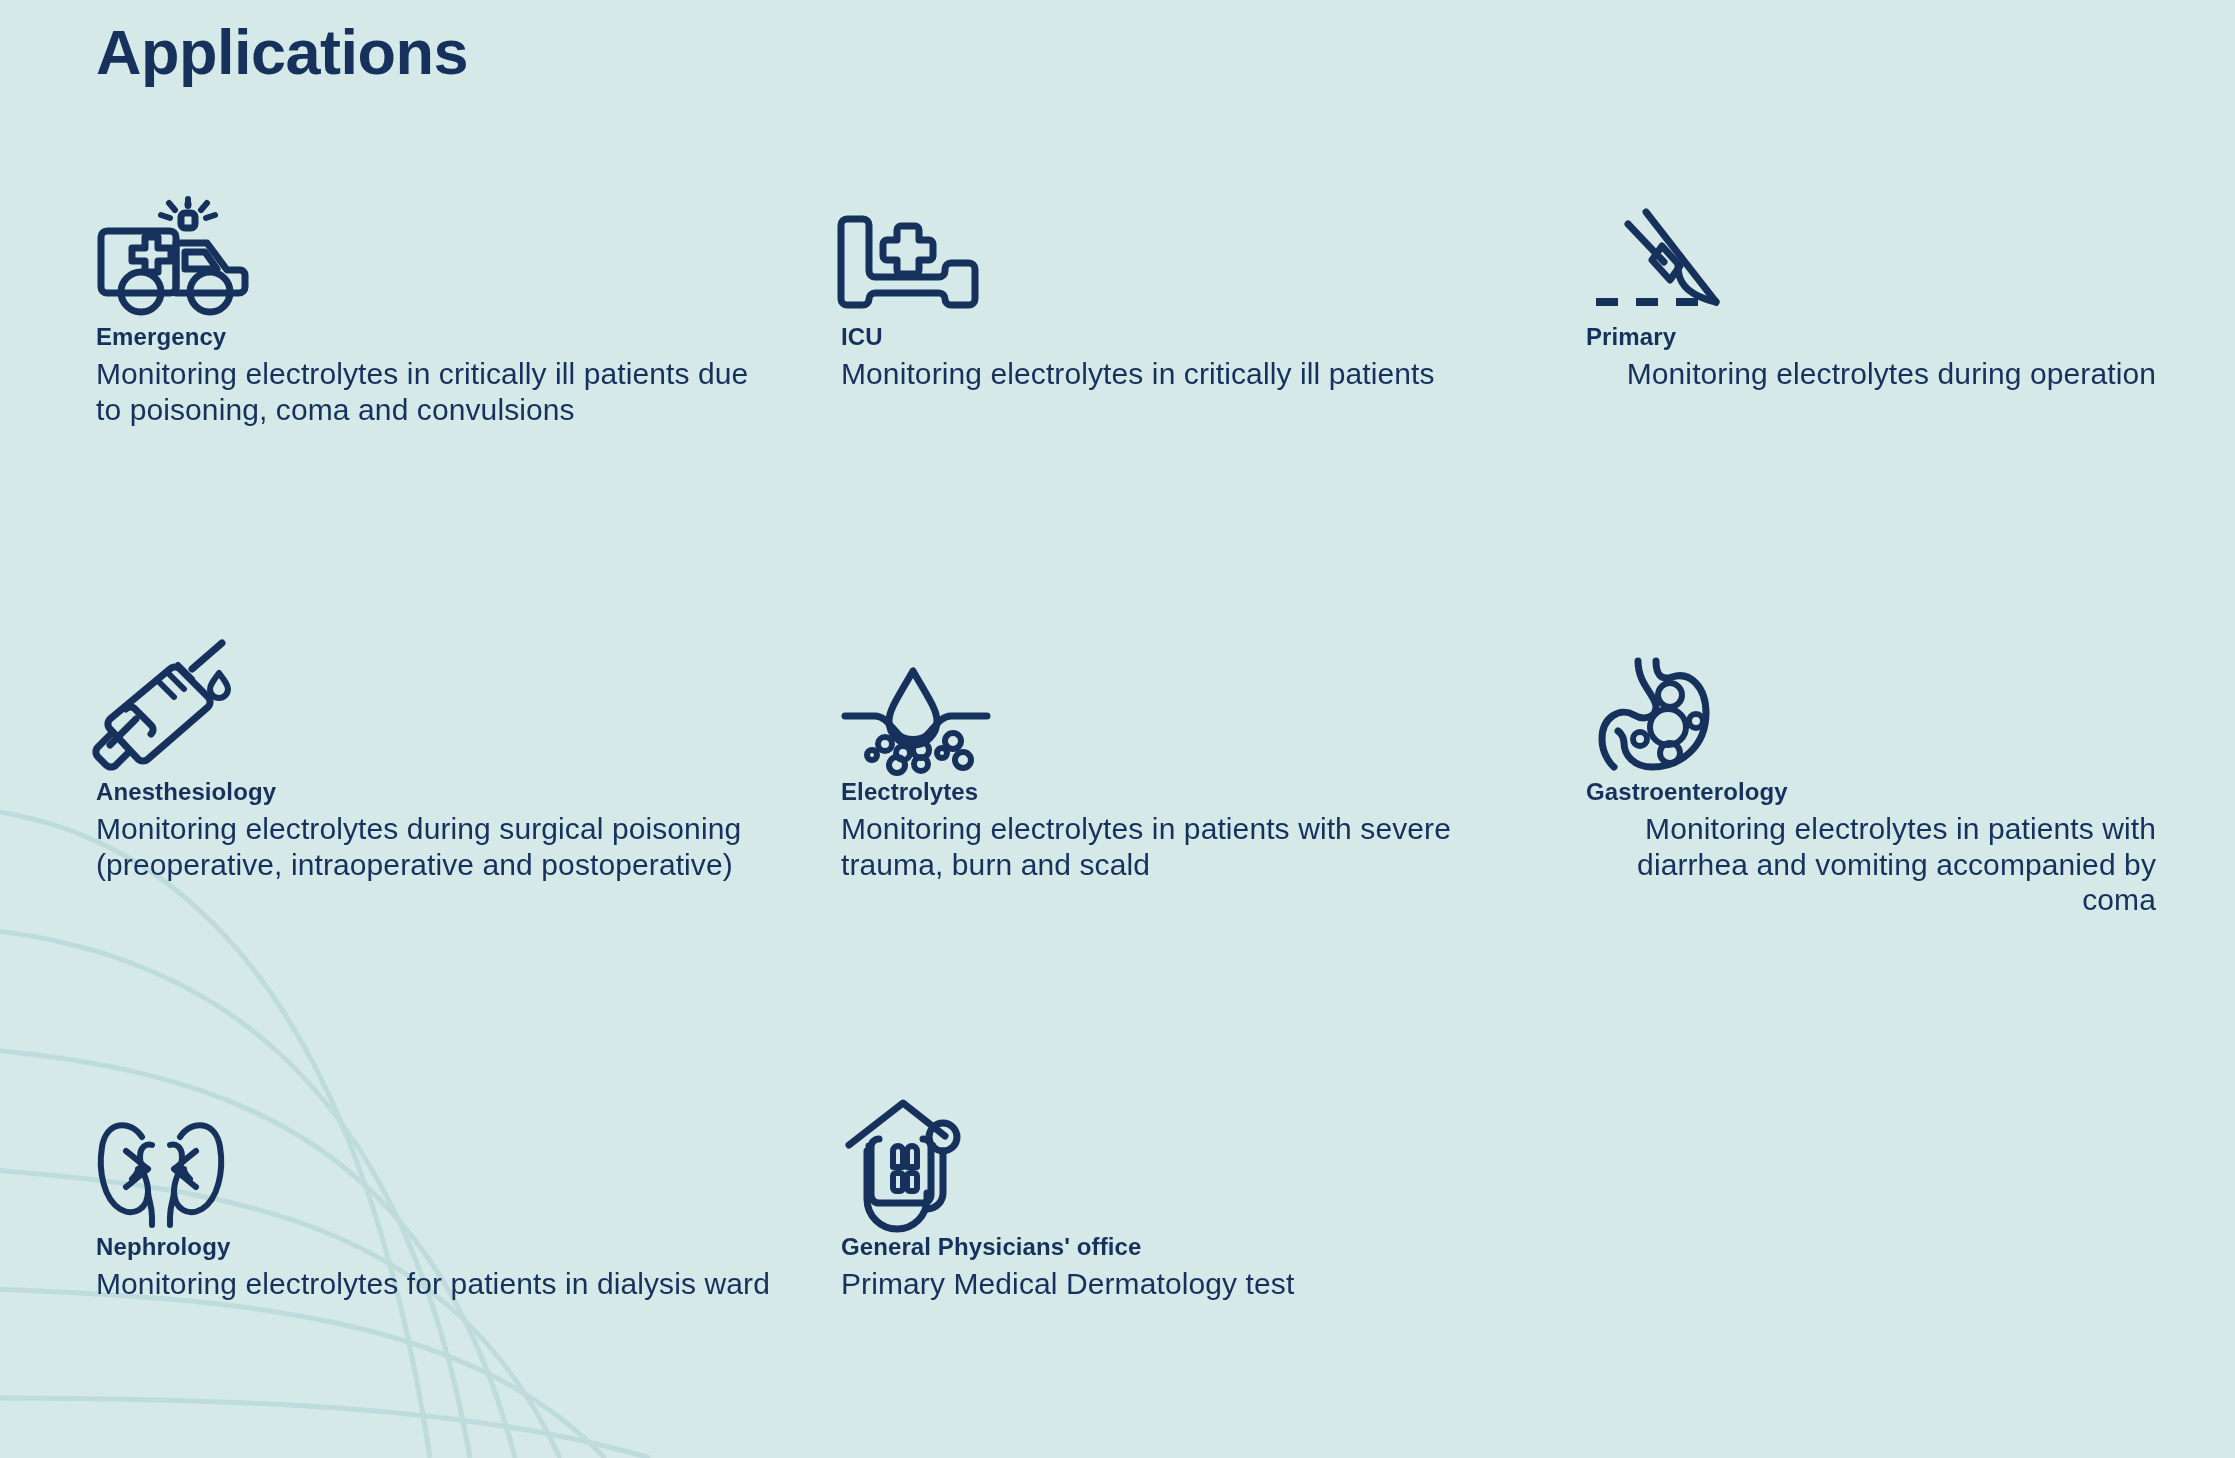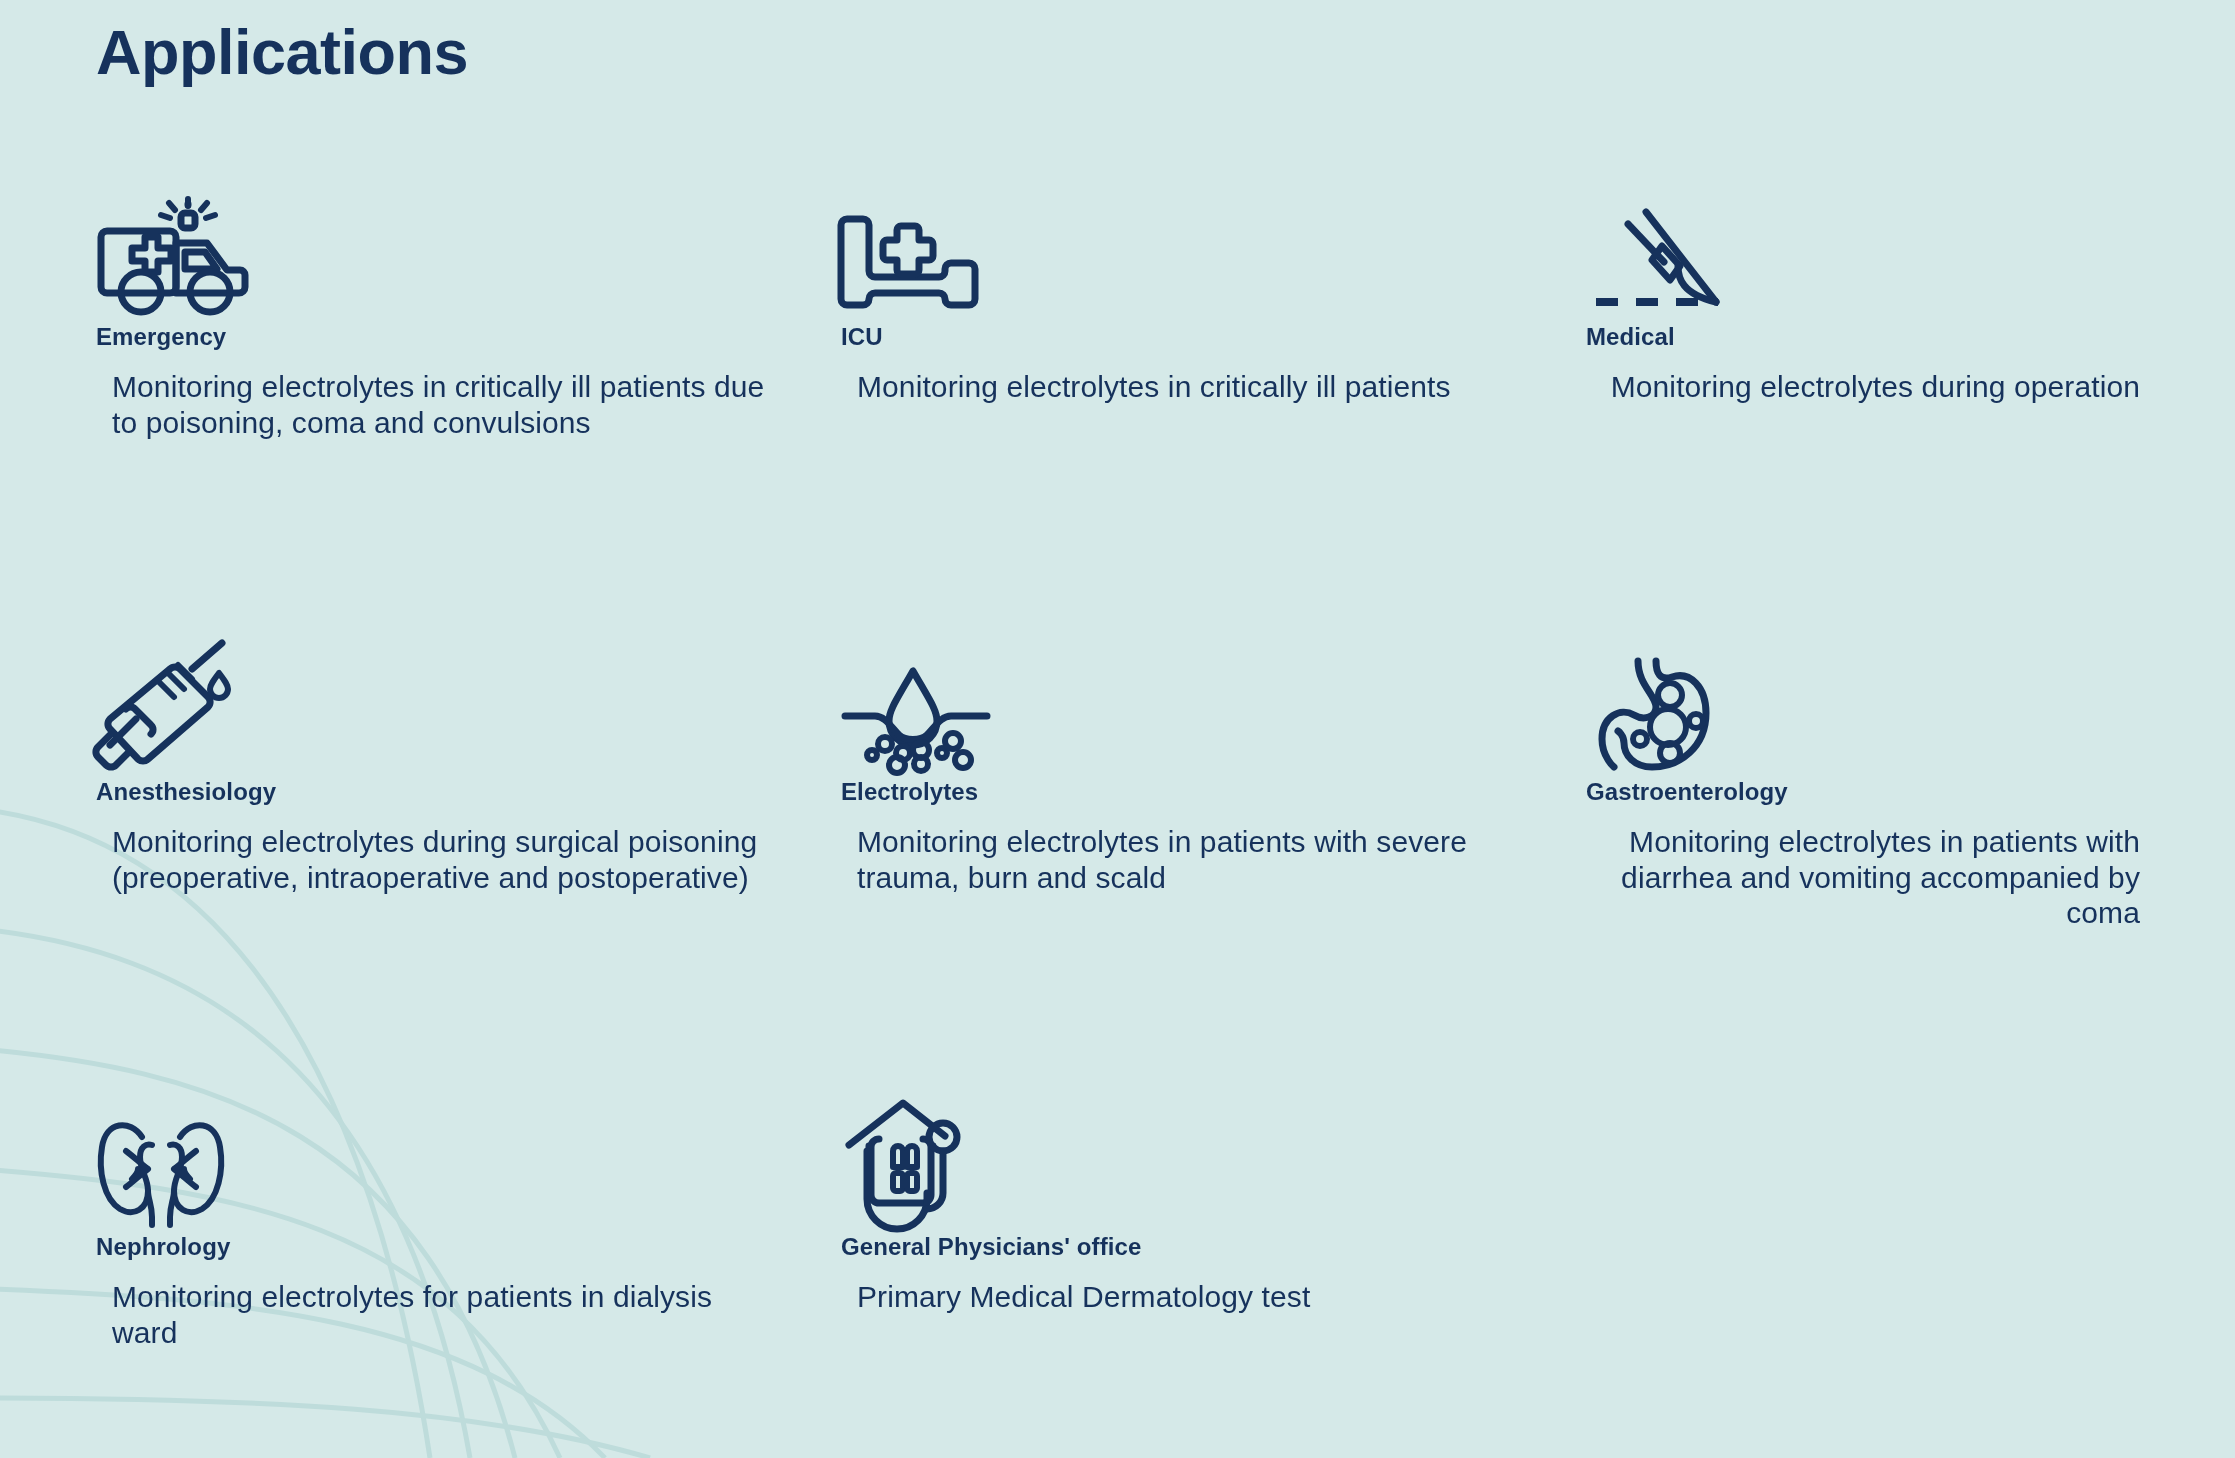--- a/index.html
+++ b/index.html
@@ -72,21 +72,21 @@
     font-size: 24px;
     font-weight: 700;
     line-height: 1.35;
     margin: 0 0 3px 0;
     letter-spacing: 0.1px;
   }
   .card-desc {
     font-size: 30px;
     font-weight: 400;
     line-height: 1.18;
-    margin: 16px;
+    margin: 0;
     max-width: 680px;
     letter-spacing: 0.1px;
   }
   .col3 .card-desc { max-width: 640px; text-align: right; }
   .stroke {
     fill: none;
     stroke: #16325c;
     stroke-width: 7;
     stroke-linecap: round;
     stroke-linejoin: round;
@@ -158,21 +158,21 @@
     <div class="cell col3">
       <div class="icon-wrap">
         <svg width="150" height="115" viewBox="0 0 150 115">
           <path class="stroke" d="M60 12 L130 102"></path>
           <path class="stroke" d="M42 24 L78 62"></path>
           <path class="stroke" d="M76 46 L94 66 L84 80 L66 60 Z"></path>
           <path class="stroke" d="M92 66 C 92 78, 96 94, 130 102"></path>
           <path class="dashed" d="M10 102 H132"></path>
         </svg>
       </div>
-      <div class="card-title">Medical</div>
+      <div class="card-title">Primary</div>
       <div class="card-desc">Monitoring electrolytes during operation</div>
     </div>
 
     <div class="cell col1">
       <div class="icon-wrap">
         <svg width="145" height="115" viewBox="0 0 145 115">
           <path class="stroke" d="M96 14 L126 -12"></path>
           <path class="stroke" d="M74 22 a7 7 0 0 1 10 0 L112 50 a7 7 0 0 1 0 10 L52 112 a7 7 0 0 1 -10 0 L14 82 a7 7 0 0 1 0 -10 Z" transform="translate(0,-8)"></path>
           <path class="stroke" d="M40 72 L14 98" transform="translate(0,-8)"></path>
           <path class="stroke" d="M30 62 a6 6 0 0 1 9 0 L55 78 a6 6 0 0 1 0 9" transform="translate(0,-8)"></path>

